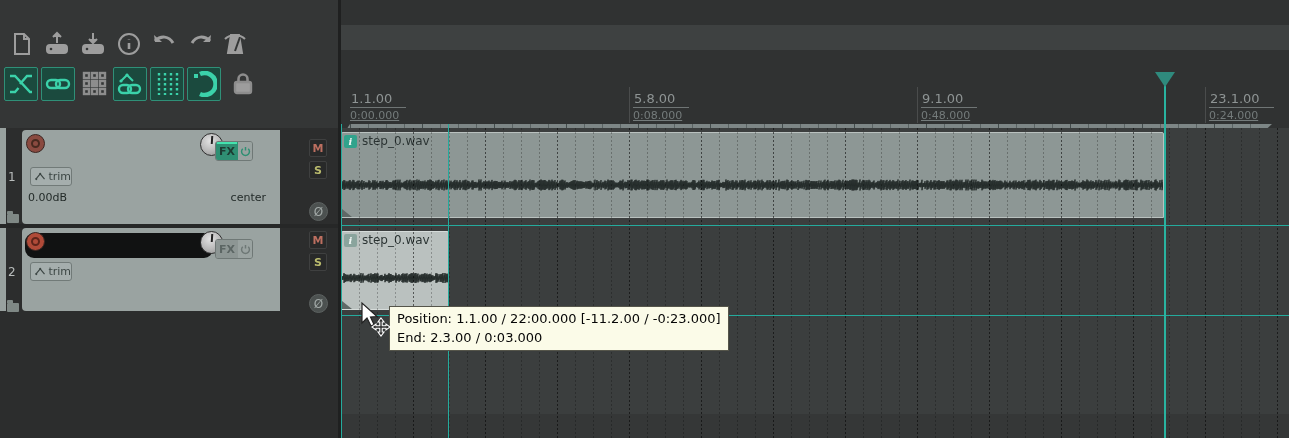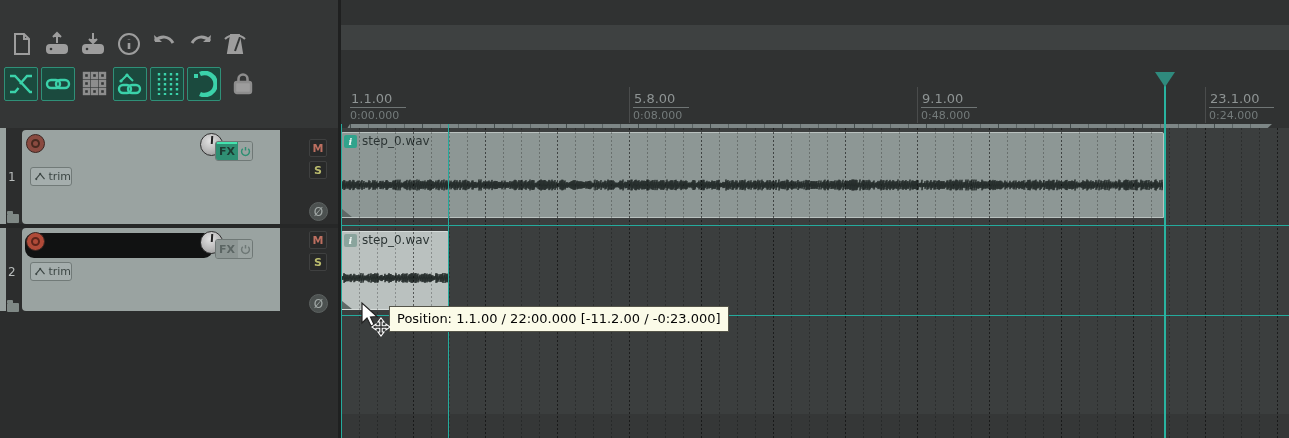--- a/index.html
+++ b/index.html
@@ -48,21 +48,21 @@
          border-radius:2px;text-align:center;font-size:11px;font-weight:bold;line-height:17px;}
   .m-b{color:#bd6f60;} .s-b{color:#b9ba6d;}
   .phase{position:absolute;left:309px;width:19px;height:19px;border-radius:50%;background:#4c5150;border:1px solid #5d6261;
          color:#a2a9a7;font-size:12px;text-align:center;line-height:18px;}
 
   
   #arr-top{left:338px;top:0;width:951px;height:128px;background:#303232;}
   #hscroll{left:338px;top:25px;width:951px;height:25px;background:#3e4141;}
   .rul-mark{position:absolute;top:3px;}
   .rul-bar{color:#8e9494;font-size:13px;border-bottom:1px solid #6f7575;padding:0 14px 1px 1px;display:inline-block;}
-  .rul-time{color:#747b7b;font-size:11px;margin-top:1px;}
+  .rul-time{color:#747b7b;font-size:11px;margin-top:1px;text-decoration:underline;}
   .rul-sep{position:absolute;top:2px;width:1px;height:36px;background:#4a4c4c;}
   #tickstrip{left:341px;top:124px;width:931px;height:14px;background:#7d8686;
              clip-path:polygon(9px 0,100% 0,calc(100% - 15px) 100%,0 100%);}
   #arrange{left:341px;top:128px;width:948px;height:310px;background:#353737;}
   .lane{position:absolute;left:0;width:948px;background:#3b3e3e;}
   .divider{position:absolute;left:338px;top:0;width:3px;height:438px;background:#1f2020;}
 
   .mitem{position:absolute;border:1px solid #b9c1bf;border-radius:2px 2px 0 0;overflow:hidden;}
   .mi-title{position:absolute;left:20px;top:1px;font-size:12px;color:#2c3534;}
   .mi-badge{position:absolute;left:2px;top:2px;width:13px;height:13px;border-radius:2px;color:#eef5f3;
@@ -211,20 +211,24 @@
             </svg>
           </span>
       </div>
       <div class="trimbtn" style="top:37px">
         <svg width="11" height="9" viewBox="0 0 12 10" fill="none" stroke="#3c4644" stroke-width="1.4">
             <path d="M1 8 L6 2 L11 8"></path>
             <circle cx="1.5" cy="8" r="1.2" fill="#3c4644" stroke="none"></circle>
             <circle cx="6" cy="2" r="1.2" fill="#3c4644" stroke="none"></circle>
           </svg>
         <span>trim</span>
+      </div>
+      <div class="gainrow" style="top:61px">
+        <span>0.00dB</span>
+        <span>center</span>
       </div>
     </div>
     <div class="folder-ico abs" style="top:86px"></div>
     <div class="msbox m-b" style="top:11px">M</div>
     <div class="msbox s-b" style="top:33px">S</div>
     <div class="phase abs" style="top:74px">Ø</div>
 
     <div class="abs" style="left:0;top:96px;width:338px;height:4px;background:#262727"></div>
 
     <div class="trk-num" style="top:137px">2</div>
@@ -414,20 +418,21 @@
 
   <div class="vline abs" style="left:341px;top:124px;height:314px"></div>
   <div class="vline abs" style="left:448px;top:124px;height:314px"></div>
   <div class="hline abs" style="left:341px;top:225px;width:948px"></div>
   <div class="hline abs" style="left:341px;top:315px;width:948px"></div>
   <div id="editcursor" class="vline abs" style="left:1164px;top:73px;height:365px"></div>
   <div id="cursor-tri" class="abs" style="left:1155px;top:72px"></div>
 
   <div id="tooltip" class="abs">
     <div>Position: 1.1.00 / 22:00.000 [-11.2.00 / -0:23.000]</div>
+    <div>End: 2.3.00 / 0:03.000</div>
   </div>
 
   <svg id="mousecur" class="abs" style="left:358px;top:301px" width="42" height="42" viewBox="0 0 42 42">
     <polygon points="4,2 4,22 9,17 13,25 16,23.5 12.5,16 19,15.5" fill="#ffffff" stroke="#222" stroke-width="1.2"></polygon>
     <g transform="translate(23,26)" stroke="#fff" stroke-width="1.1" fill="#2a2a2a">
       <path d="M0,-9 L3,-5 L1.2,-5 L1.2,-1.2 L5,-1.2 L5,-3 L9,0 L5,3 L5,1.2 L1.2,1.2 L1.2,5 L3,5 L0,9 L-3,5 L-1.2,5 L-1.2,1.2 L-5,1.2 L-5,3 L-9,0 L-5,-3 L-5,-1.2 L-1.2,-1.2 L-1.2,-5 L-3,-5 Z"></path>
     </g>
   </svg>
 </div>
 

